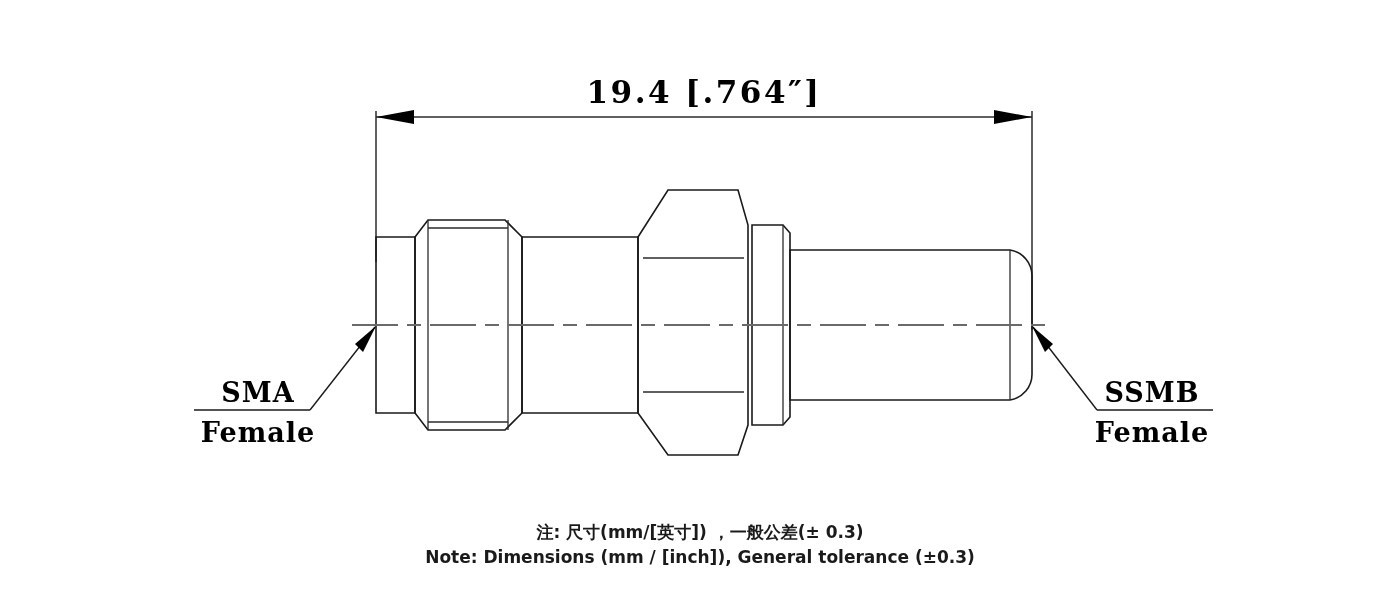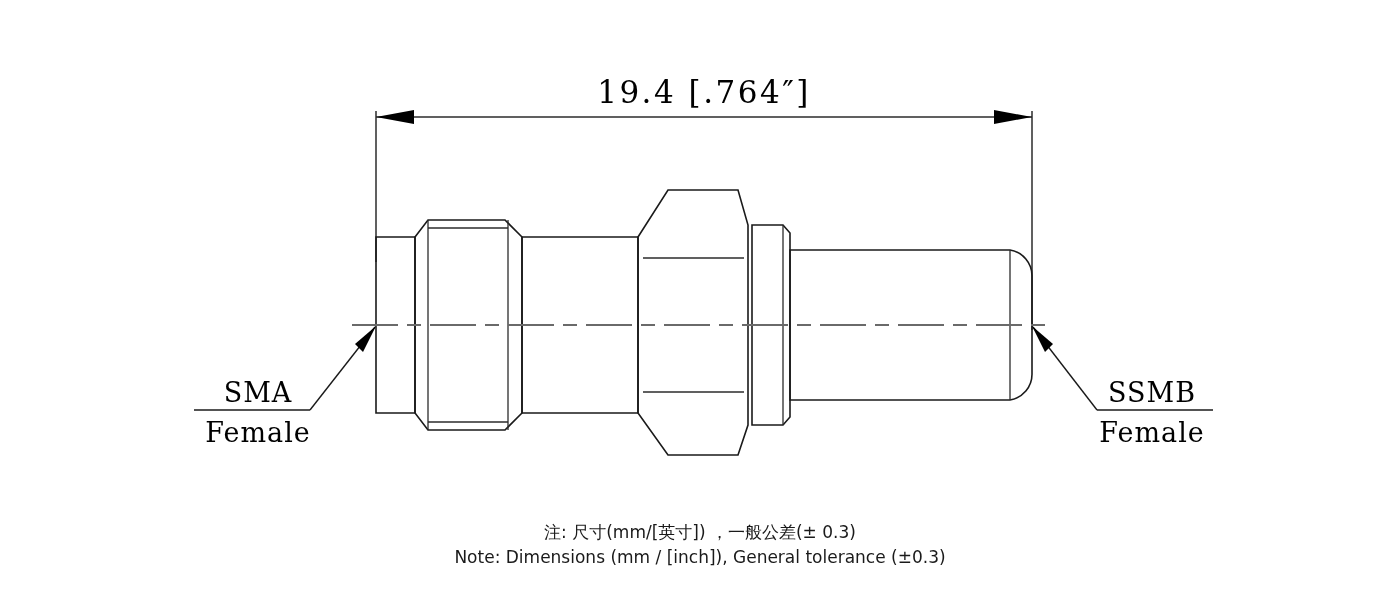--- a/index.html
+++ b/index.html
@@ -13,20 +13,21 @@
     height: 600px;
     font-family: "Liberation Sans", sans-serif;
     color: #000000;
     overflow: hidden;
     position: relative;
   }
   #drawing-root {
     position: relative;
     width: 1168px;
     height: 600px;
+    font-weight: bold;
   }
   svg#tech-drawing {
     display: block;
     width: 1400px;
     height: 600px;
   }
   .outline {
     fill: none;
     stroke: #1a1a1a;
     stroke-width: 1.6;

